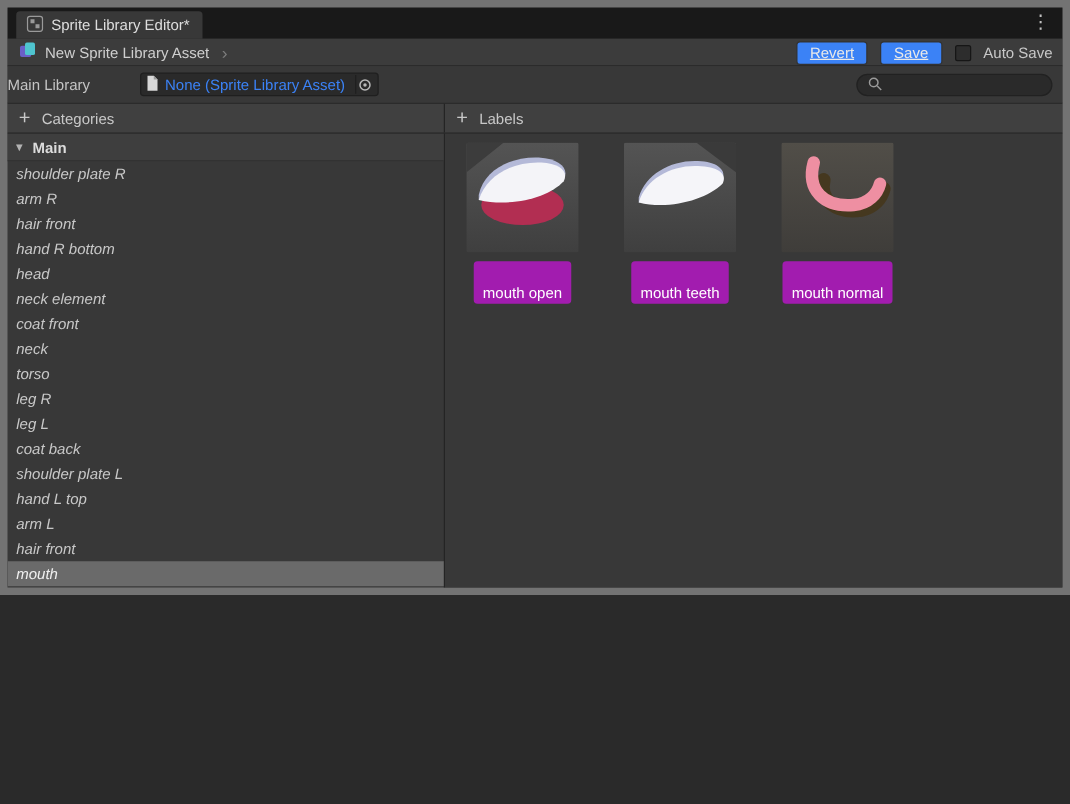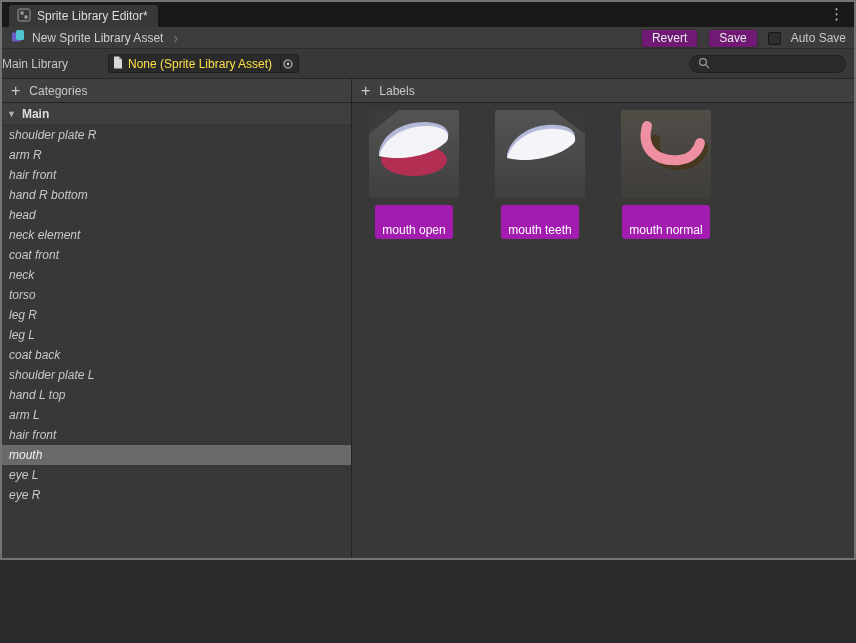--- a/index.html
+++ b/index.html
@@ -1,48 +1,48 @@
 <!DOCTYPE html>
 <html><head>
 <meta charset="utf-8">
 <style>
   * { margin:0; padding:0; box-sizing:border-box; }
   html,body { background:#2a2a2a; }
   body { font-family:"Liberation Sans", sans-serif; font-size:12px; color:#c8c8c8; }
   .window {
-    position:relative; width:856px; height:560px;
-    background:#383838; border:2px solid #737373; overflow:hidden;
+    position:relative; width:856px; height:476px;
+    background:#383838; border:6px solid #737373; overflow:hidden;
   }
 
   
   .tabbar { height:25px; background:#191919; display:flex; align-items:flex-end; position:relative; }
   .tab {
     margin-left:7px; height:22px; padding:0 10px 0 8px; background:#383838;
     border-radius:3px 3px 0 0; display:flex; align-items:center; gap:6px; color:#dedede;
   }
   .kebab { position:absolute; right:10px; top:3px; font-size:15px; color:#c0c0c0; line-height:18px; cursor:default; }
 
   
   .toolbar { height:22px; background:#3c3c3c; border-bottom:1px solid #2b2b2b; display:flex; align-items:center; position:relative; }
   .crumb { display:flex; align-items:center; gap:6px; padding-left:8px; color:#cfcfcf; }
   .crumb-chev { color:#7d7d7d; font-size:14px; margin-left:4px; }
   .toolbar-right { position:absolute; right:8px; top:0; height:22px; display:flex; align-items:center; gap:10px; }
   .btn {
-    background:#701a75; border:1px solid #323232; border-radius:3px; color:#e9e9e9;
-    font-size:12px; padding:1px 10px 2px; line-height:14px; cursor:default;
+    background:#3b82f6; border:1px solid #323232; border-radius:3px; color:#e9e9e9;
+    font-size:12px; padding:1px 10px 2px; line-height:14px; cursor:default;text-decoration:underline;
   }
   .checkbox { width:13px; height:13px; background:#2d2d2d; border:1px solid #161616; border-radius:2px; }
   .autosave-label { color:#c8c8c8; }
 
   
   .libraryrow { height:29px; background:#383838; display:flex; align-items:center; position:relative; padding-left:0; }
   .mainlib-label { width:106px; color:#c4c4c4; }
   .objfield {
     width:191px; height:19px; background:#2a2a2a; border:1px solid #1f1f1f; border-radius:3px;
-    display:flex; align-items:center; gap:5px; padding:0 3px 0 4px; color:#fde047;
+    display:flex; align-items:center; gap:5px; padding:0 3px 0 4px; color:#3b82f6;
   }
   .objfield .txt { flex:1; white-space:nowrap; overflow:hidden; font-size:12px; }
   .picker { display:flex; align-items:center; justify-content:center; width:15px; height:15px; border-left:1px solid #1f1f1f; }
   .searchbox {
     position:absolute; right:8px; top:6px; width:157px; height:18px;
     background:#2a2a2a; border:1px solid #212121; border-radius:9px;
     display:flex; align-items:center; gap:4px; padding:0 8px;
   }
   .searchbox input { flex:1; background:transparent; border:none; outline:none; color:#d8d8d8; font:12px "Liberation Sans",sans-serif; }
 

